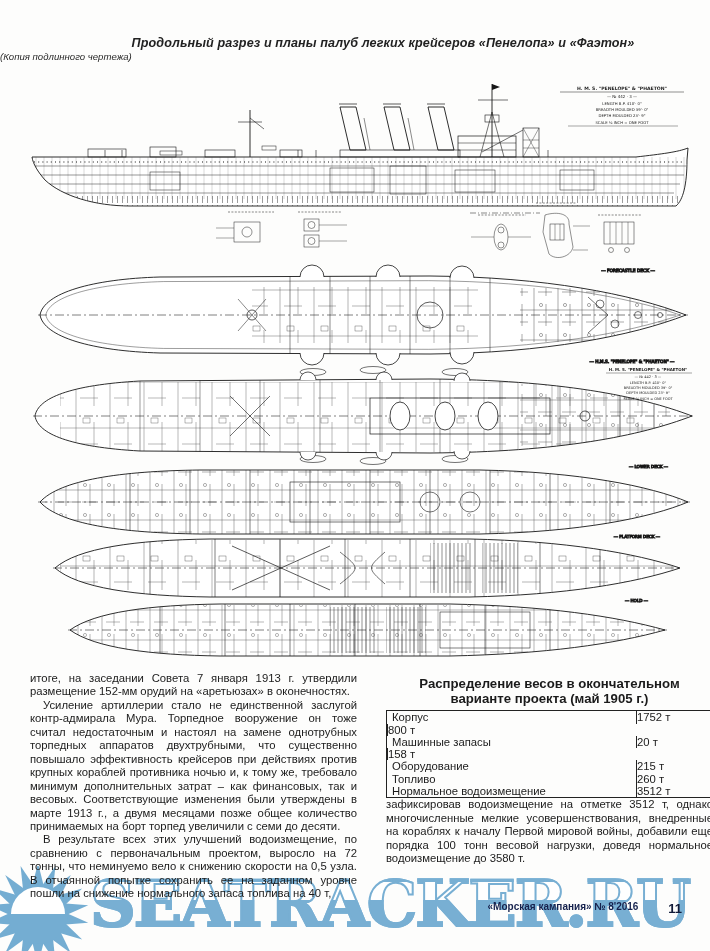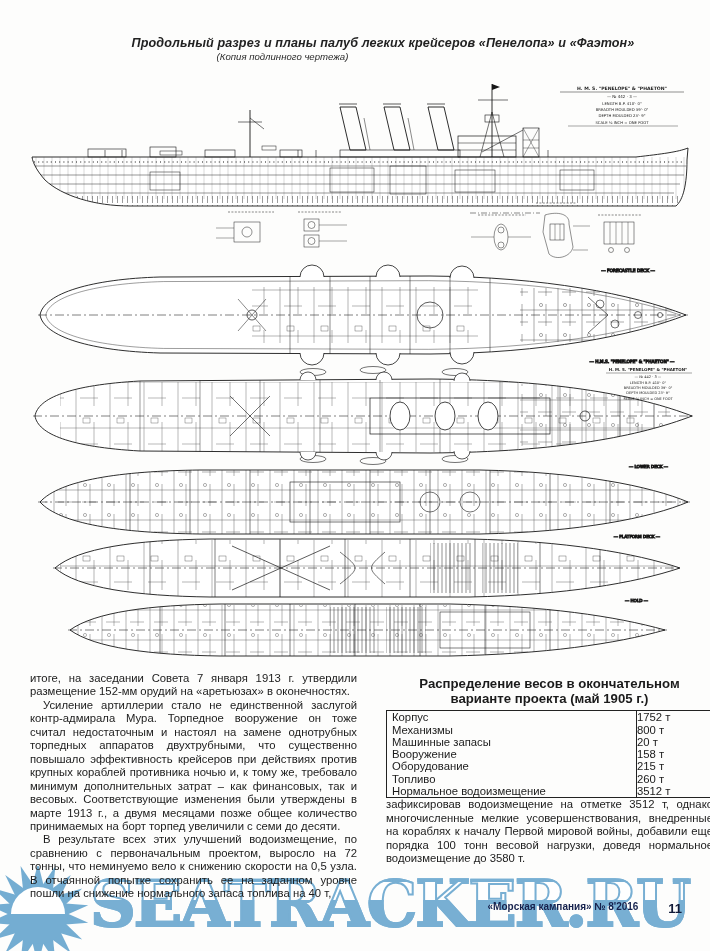--- a/index.html
+++ b/index.html
@@ -1,20 +1,20 @@
 <!DOCTYPE html>
 <html><head>
 <meta charset="utf-8">
 <style>
   html,body{margin:0;padding:0;}
   body{width:710px;height:951px;position:relative;background:#fdfdfc;overflow:hidden;
        font-family:"Liberation Sans",sans-serif;color:#1c1c1c;}
   .page-title{position:absolute;top:36px;left:0;width:710px;text-align:center;
       font-size:12.6px;font-weight:bold;font-style:italic;letter-spacing:0.1px;color:#222;padding-left:28px;}
-  .page-subtitle{position:absolute;top:51px;left:0;width:565px;text-align:center;
+  .page-subtitle{position:absolute;top:51px;left:0;width:565px;text-align:left;
       font-size:9.6px;font-style:italic;color:#2a2a2a;}
   svg text{font-family:"DejaVu Sans",sans-serif;fill:#222;}
   .drawing{position:absolute;top:0;left:0;}
   .col{position:absolute;width:327px;font-size:11.3px;line-height:13.45px;
       text-align:justify;color:#1b1b1b;z-index:3;}
   .col p{margin:0;}
   .col p.ind{text-indent:13px;}
   .col-left{left:30px;top:672px;}
   .col-right{left:386px;top:676px;}
   .tbl-title{font-size:13.2px;font-weight:bold;text-align:center;line-height:15.2px;
@@ -338,29 +338,27 @@
   <div class="tbl-title">
     <div>Распределение весов в окончательном</div>
     <div>варианте проекта (май 1905 г.)</div>
   </div>
   <div class="wtable">
     <div class="trow">
         <div class="tlabel">Корпус</div>
         <div class="tval">1752 т</div>
       </div>
     <div class="trow">
-        <div class="tlabel">Механизмы</div>
         <div class="tval">800 т</div>
       </div>
     <div class="trow">
         <div class="tlabel">Машинные запасы</div>
         <div class="tval">20 т</div>
       </div>
     <div class="trow">
-        <div class="tlabel">Вооружение</div>
         <div class="tval">158 т</div>
       </div>
     <div class="trow">
         <div class="tlabel">Оборудование</div>
         <div class="tval">215 т</div>
       </div>
     <div class="trow">
         <div class="tlabel">Топливо</div>
         <div class="tval">260 т</div>
       </div>

